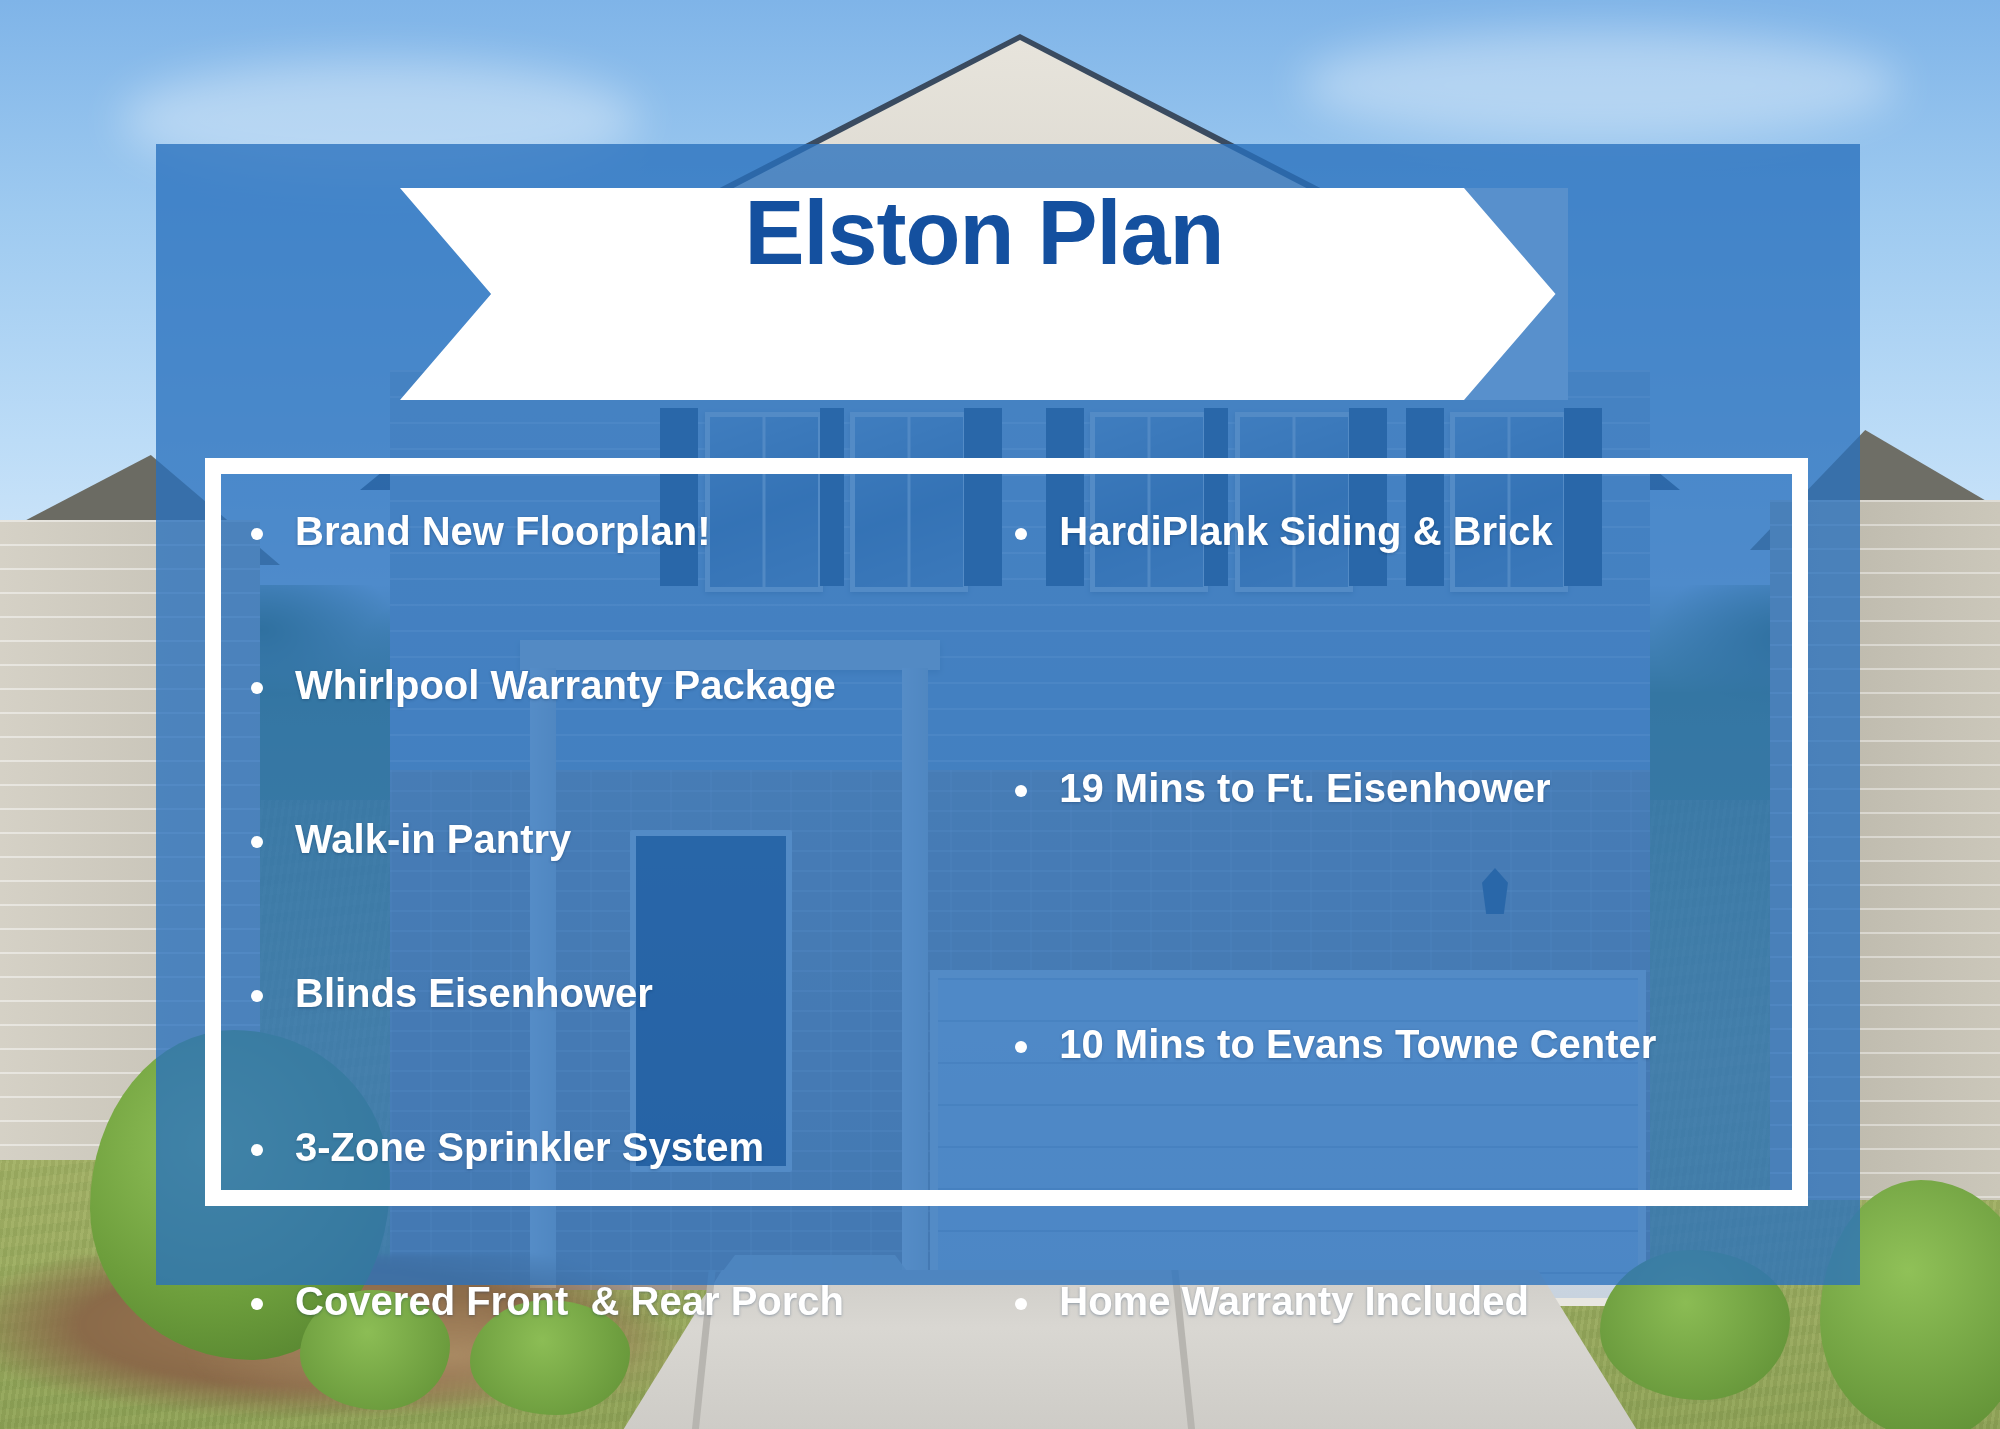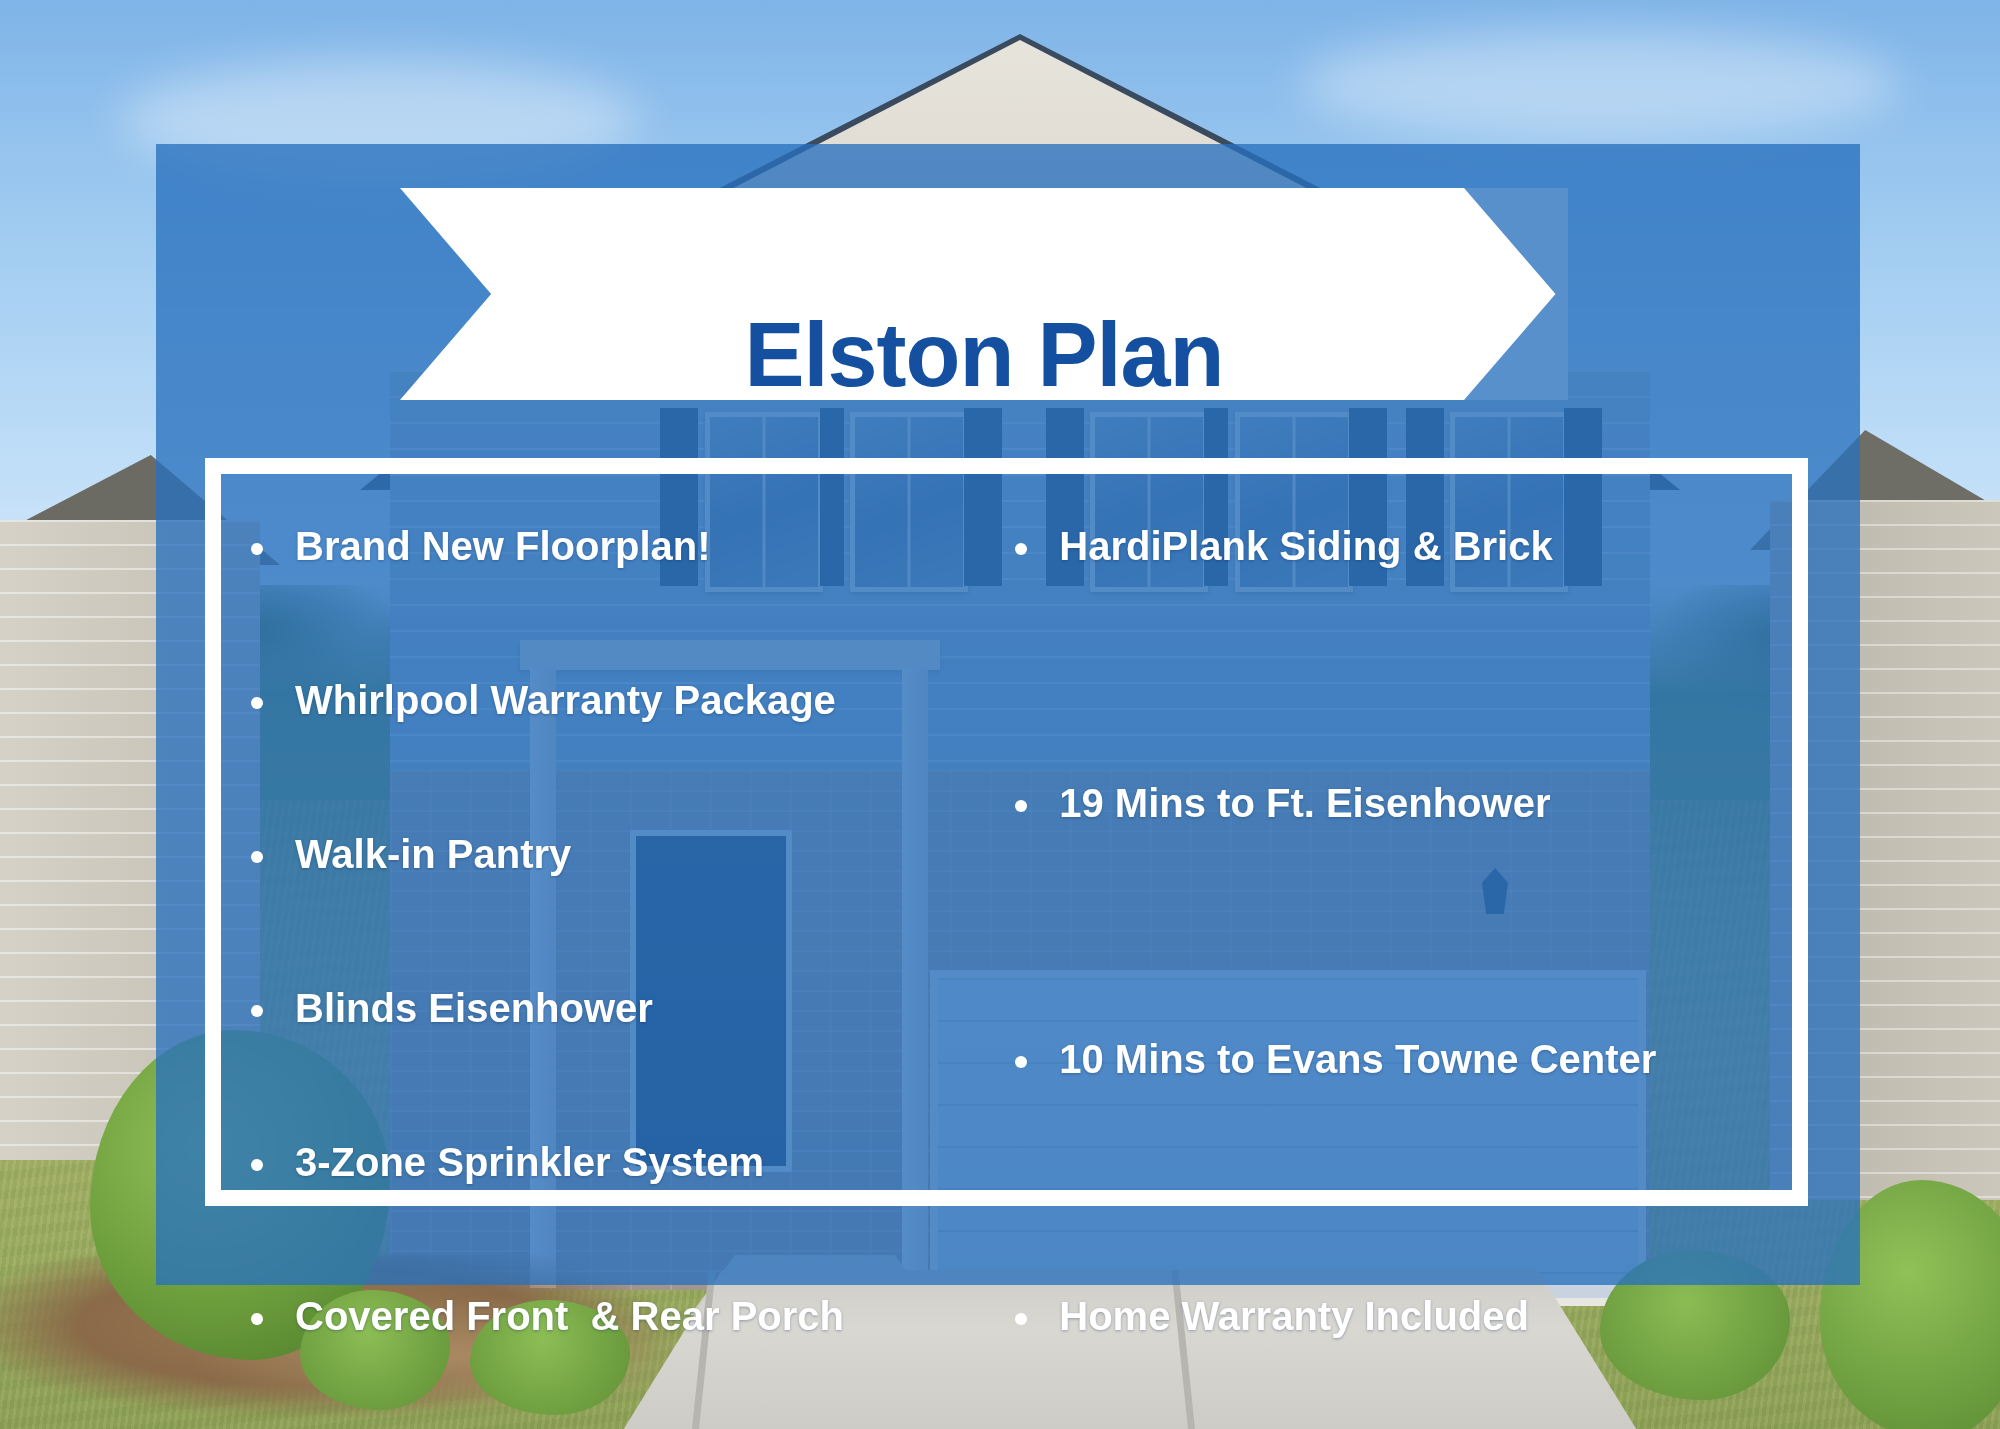--- a/index.html
+++ b/index.html
@@ -161,40 +161,40 @@
     background:rgba(41,113,190,.78);
   }
   
   .ribbon{
     position:absolute;left:400px;top:188px;width:1168px;height:212px;
     background:#ffffff;
     clip-path:polygon(0% 0%,100% 0%,100% 100%,0% 100%,7.8% 50%);
   }
   .ribbon-inner{
     position:absolute;left:400px;top:188px;width:1168px;height:212px;
-    display:flex;align-items:flex-end;justify-content:center;
+    display:flex;align-items:flex-start;justify-content:center;
   }
   .ribbon-notch-r{
     position:absolute;left:1464px;top:188px;width:104px;height:212px;
     background:rgba(41,113,190,.78);
     clip-path:polygon(100% 0%,100% 100%,0% 100%,88% 50%,0% 0%);
   }
   .title{
     font-size:90px;font-weight:bold;color:#14509f;letter-spacing:-1px;
     line-height:1;white-space:nowrap;
   }
 
   
   .frame{
     position:absolute;left:205px;top:458px;width:1603px;height:748px;
     border:16px solid #ffffff;box-sizing:border-box;
   }
   .cols{
     position:absolute;left:205px;top:458px;width:1603px;height:916px;
-    display:flex;box-sizing:border-box;padding:52px 20px 52px 20px;margin-top:15px;
+    display:flex;box-sizing:border-box;padding:52px 20px 52px 20px;
   }
   .col-left,.col-right{
     display:flex;flex-direction:column;justify-content:space-between;
     box-sizing:border-box;
   }
   .col-left{width:800px;padding-left:26px;}
   .col-right{width:803px;padding-left:10px;}
   .bullet{
     display:flex;align-items:flex-start;
     color:#ffffff;font-size:40px;font-weight:bold;line-height:1.05;

